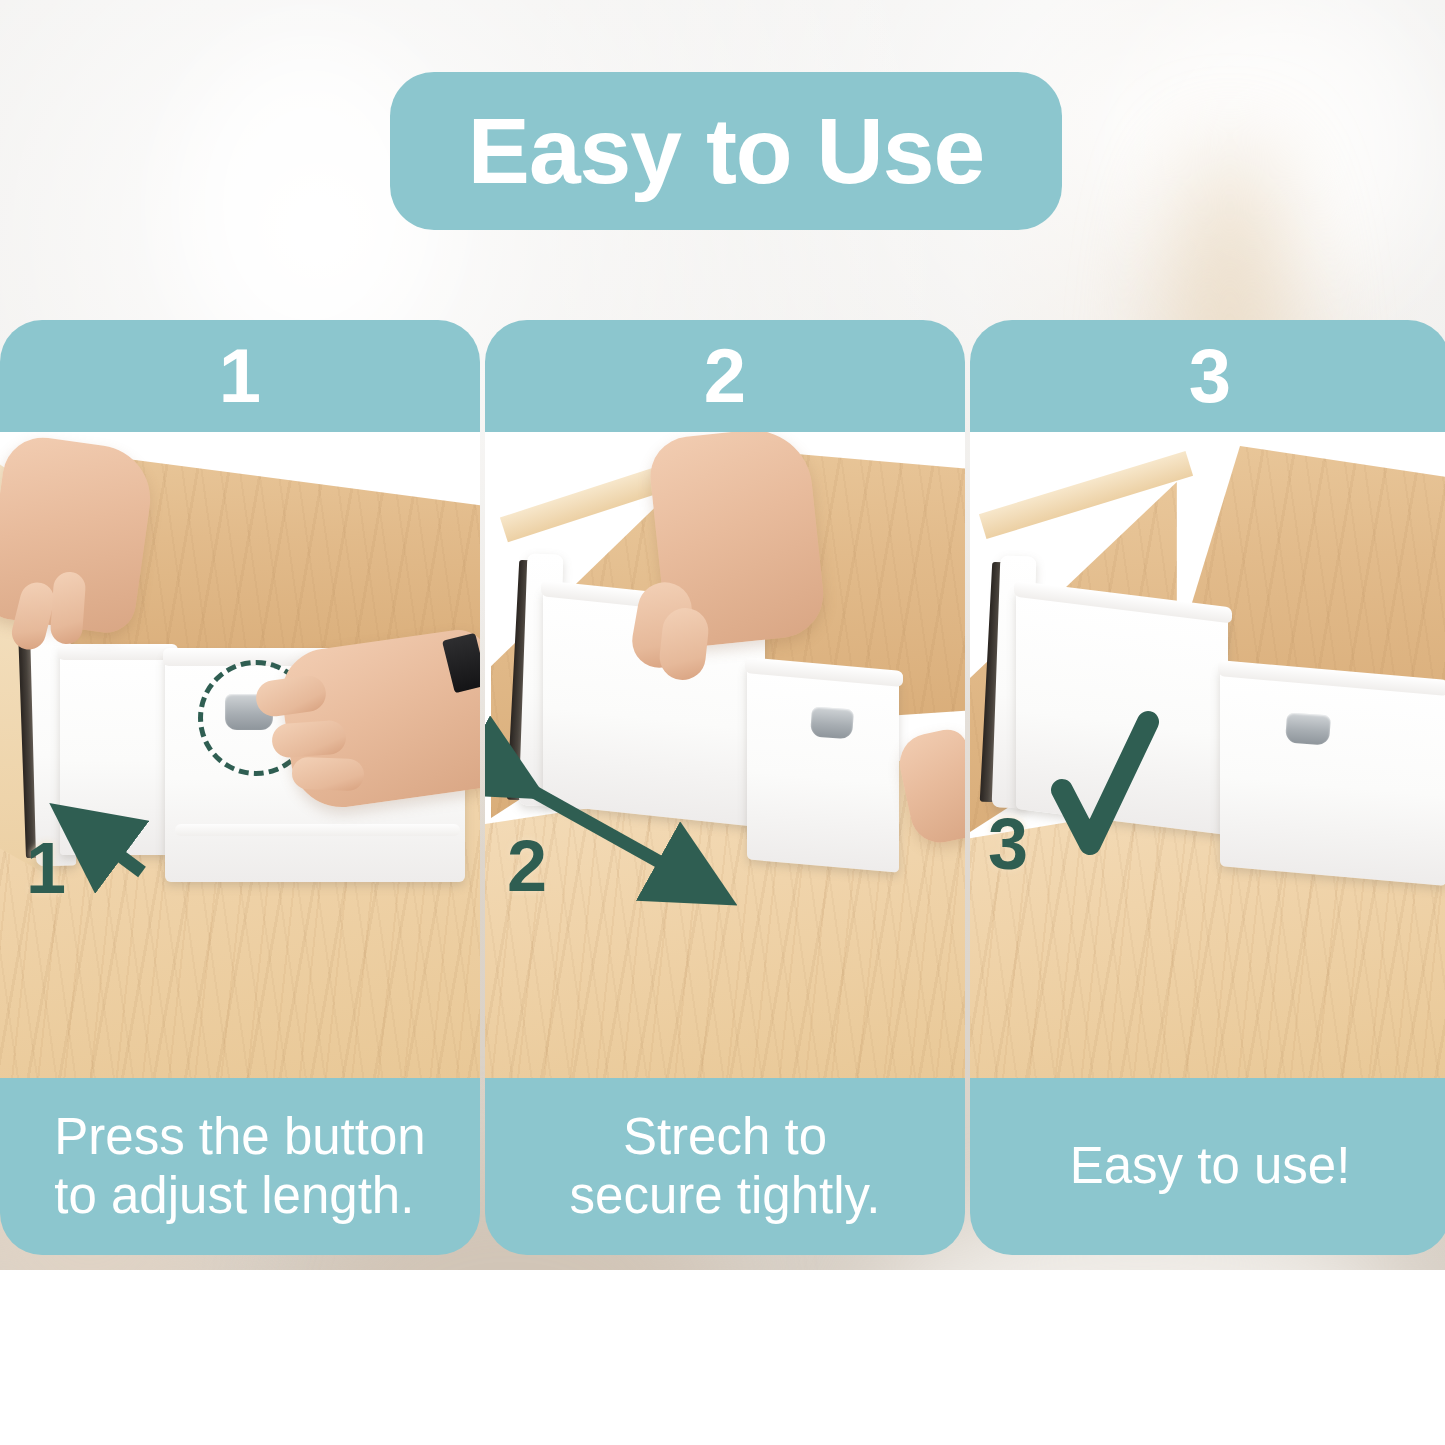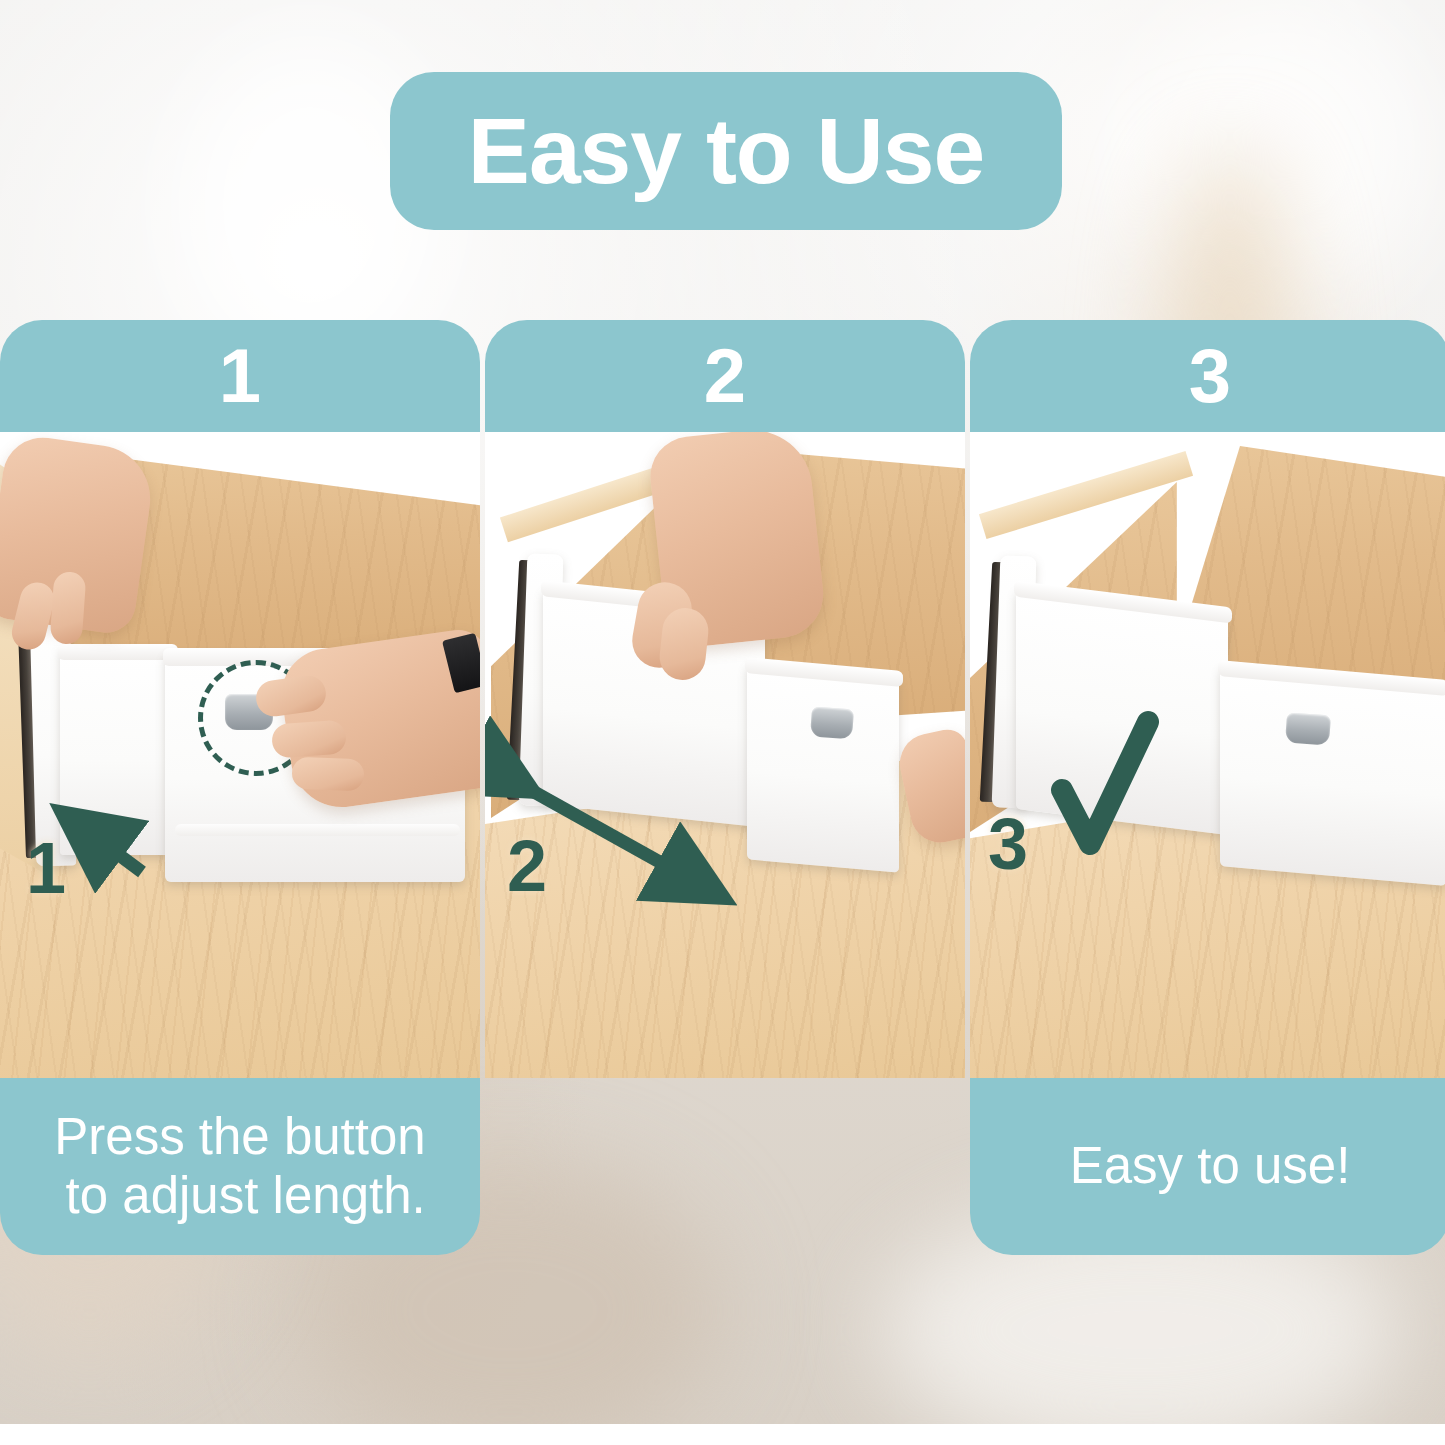--- a/index.html
+++ b/index.html
@@ -5,21 +5,21 @@
   * { margin:0; padding:0; box-sizing:border-box; }
 
   html, body {
     width:1445px; height:1445px;
     overflow:hidden;
     font-family:"Liberation Sans", sans-serif;
   }
 
   #infographic {
     position:relative;
-    width:1445px; height:1424px;
+    width:1445px; height:1270px;
     background:#dcd5cc;
     overflow:hidden;
   }
 
   
   .backdrop {
     position:absolute; inset:0;
     background:
       radial-gradient(circle at 22% 18%, rgba(255,255,255,0.95) 0%, rgba(255,255,255,0) 42%),
       radial-gradient(circle at 78% 10%, rgba(255,255,255,0.85) 0%, rgba(255,255,255,0) 38%),
@@ -182,21 +182,21 @@
     display:flex; align-items:center; justify-content:center;
     padding:0 16px;
   }
   .caption-text {
     color:#ffffff;
     font-size:51px;
     line-height:1.14;
     text-align:center;
     white-space:pre-line;
   }
-  .cap-1 .caption-text { font-size:51px; text-align:right; }
+  .cap-1 .caption-text { font-size:51px; text-align:left; }
   .cap-2 .caption-text { font-size:51px; }
   .cap-3 .caption-text { font-size:51px; }
 </style>
 </head>
 <body>
 
 <div id="infographic">
 
   <div class="backdrop">
     <div class="backdrop-blob blob-a"></div>
@@ -321,20 +321,24 @@
             </marker>
             <marker id="ah2b" markerWidth="7" markerHeight="7" refX="5.2" refY="3.5" orient="auto">
               <path d="M0,0 L7,3.5 L0,7 z" fill="#2f5e52"></path>
             </marker>
           </defs>
           <line x1="42" y1="356" x2="232" y2="462" stroke="#2f5e52" stroke-width="13" marker-start="url(#ah2a)" marker-end="url(#ah2b)"></line>
         </svg>
         <span class="marker-num" style="left:22px; top:398px;">2</span>
       </div>
 
+      <div class="caption cap-2">
+        <span class="caption-text">Strech to
+secure tightly.</span>
+      </div>
     </div>
 
     <div class="card card-3">
       <div class="card-header">
         <span class="card-number">3</span>
       </div>
 
       <div class="photo">
 
         <div class="drawer-back" style="left:10px; top:8px; width:500px; height:300px;

